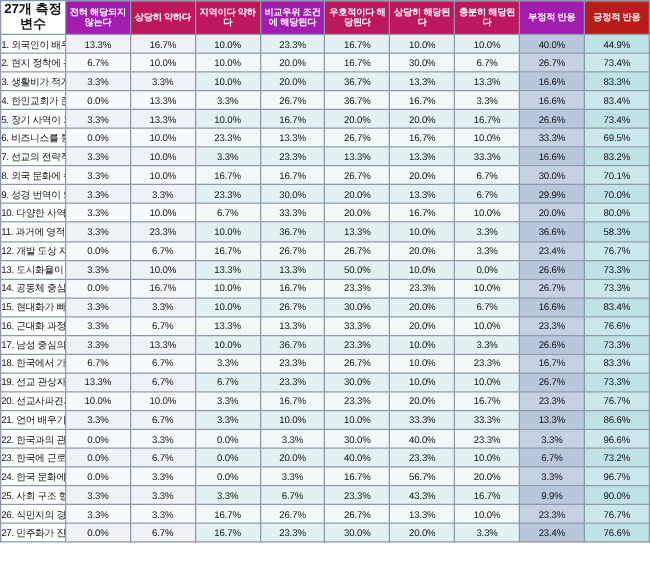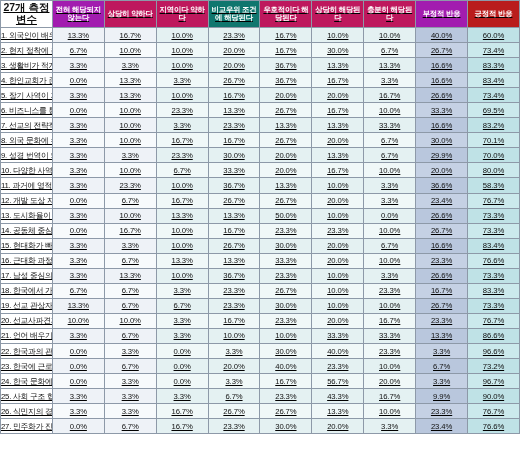--- a/index.html
+++ b/index.html
@@ -5,21 +5,20 @@
   html,body{margin:0;padding:0;background:#ffffff;}
   body{
     font-family:"Liberation Sans","DejaVu Sans",sans-serif;
     width:520px;height:449px;overflow:hidden;
     -webkit-font-smoothing:none;
   }
   #survey-table{
     width:520px;height:346px;
     border-collapse:collapse;
     table-layout:fixed;
-    text-decoration:underline;
   }
   #survey-table th,#survey-table td{
     padding:0;
     border:1px solid #8d99a8;
     box-sizing:border-box;
   }
 
   
   thead th{
     font-size:7.4px;
@@ -34,21 +33,21 @@
   }
   th.h-varname{
     background:#ffffff;
     color:#111111;
     font-size:10.5px;
     letter-spacing:0px;
     border:1px solid #6f7b8a;
   }
   th.h-dark  {background:#a21caf;}
   th.h-teal  {background:#be185d;}
-  th.h-teal2 {background:#0f766e;}
+  th.h-teal2 {background:#a21caf;}
   th.h-navy  {background:#a21caf;}
   th.h-green {background:#b91c1c;}
 
   
   tbody tr{height:15.05px;}
   td.label{
     font-size:7.8px;
     text-align:left;
     padding-left:4px;
     letter-spacing:-0.25px;
@@ -99,21 +98,21 @@
       <tr class="odd">
         <td class="label">1. 외국인이 배우는 언어 교육 환경이 좋다</td>
         <td class="val v1">13.3%</td>
         <td class="val v2">16.7%</td>
         <td class="val v3">10.0%</td>
         <td class="val v4">23.3%</td>
         <td class="val v5">16.7%</td>
         <td class="val v6">10.0%</td>
         <td class="val v6">10.0%</td>
         <td class="val neg">40.0%</td>
-        <td class="val pos">60.0%</td>
+        <td class="val pos">44.9%</td>
       </tr>
       <tr class="even">
         <td class="label">2. 현지 정착에 용이하다</td>
         <td class="val v1">6.7%</td>
         <td class="val v2">10.0%</td>
         <td class="val v3">10.0%</td>
         <td class="val v4">20.0%</td>
         <td class="val v5">16.7%</td>
         <td class="val v6">30.0%</td>
         <td class="val v6">6.7%</td>

